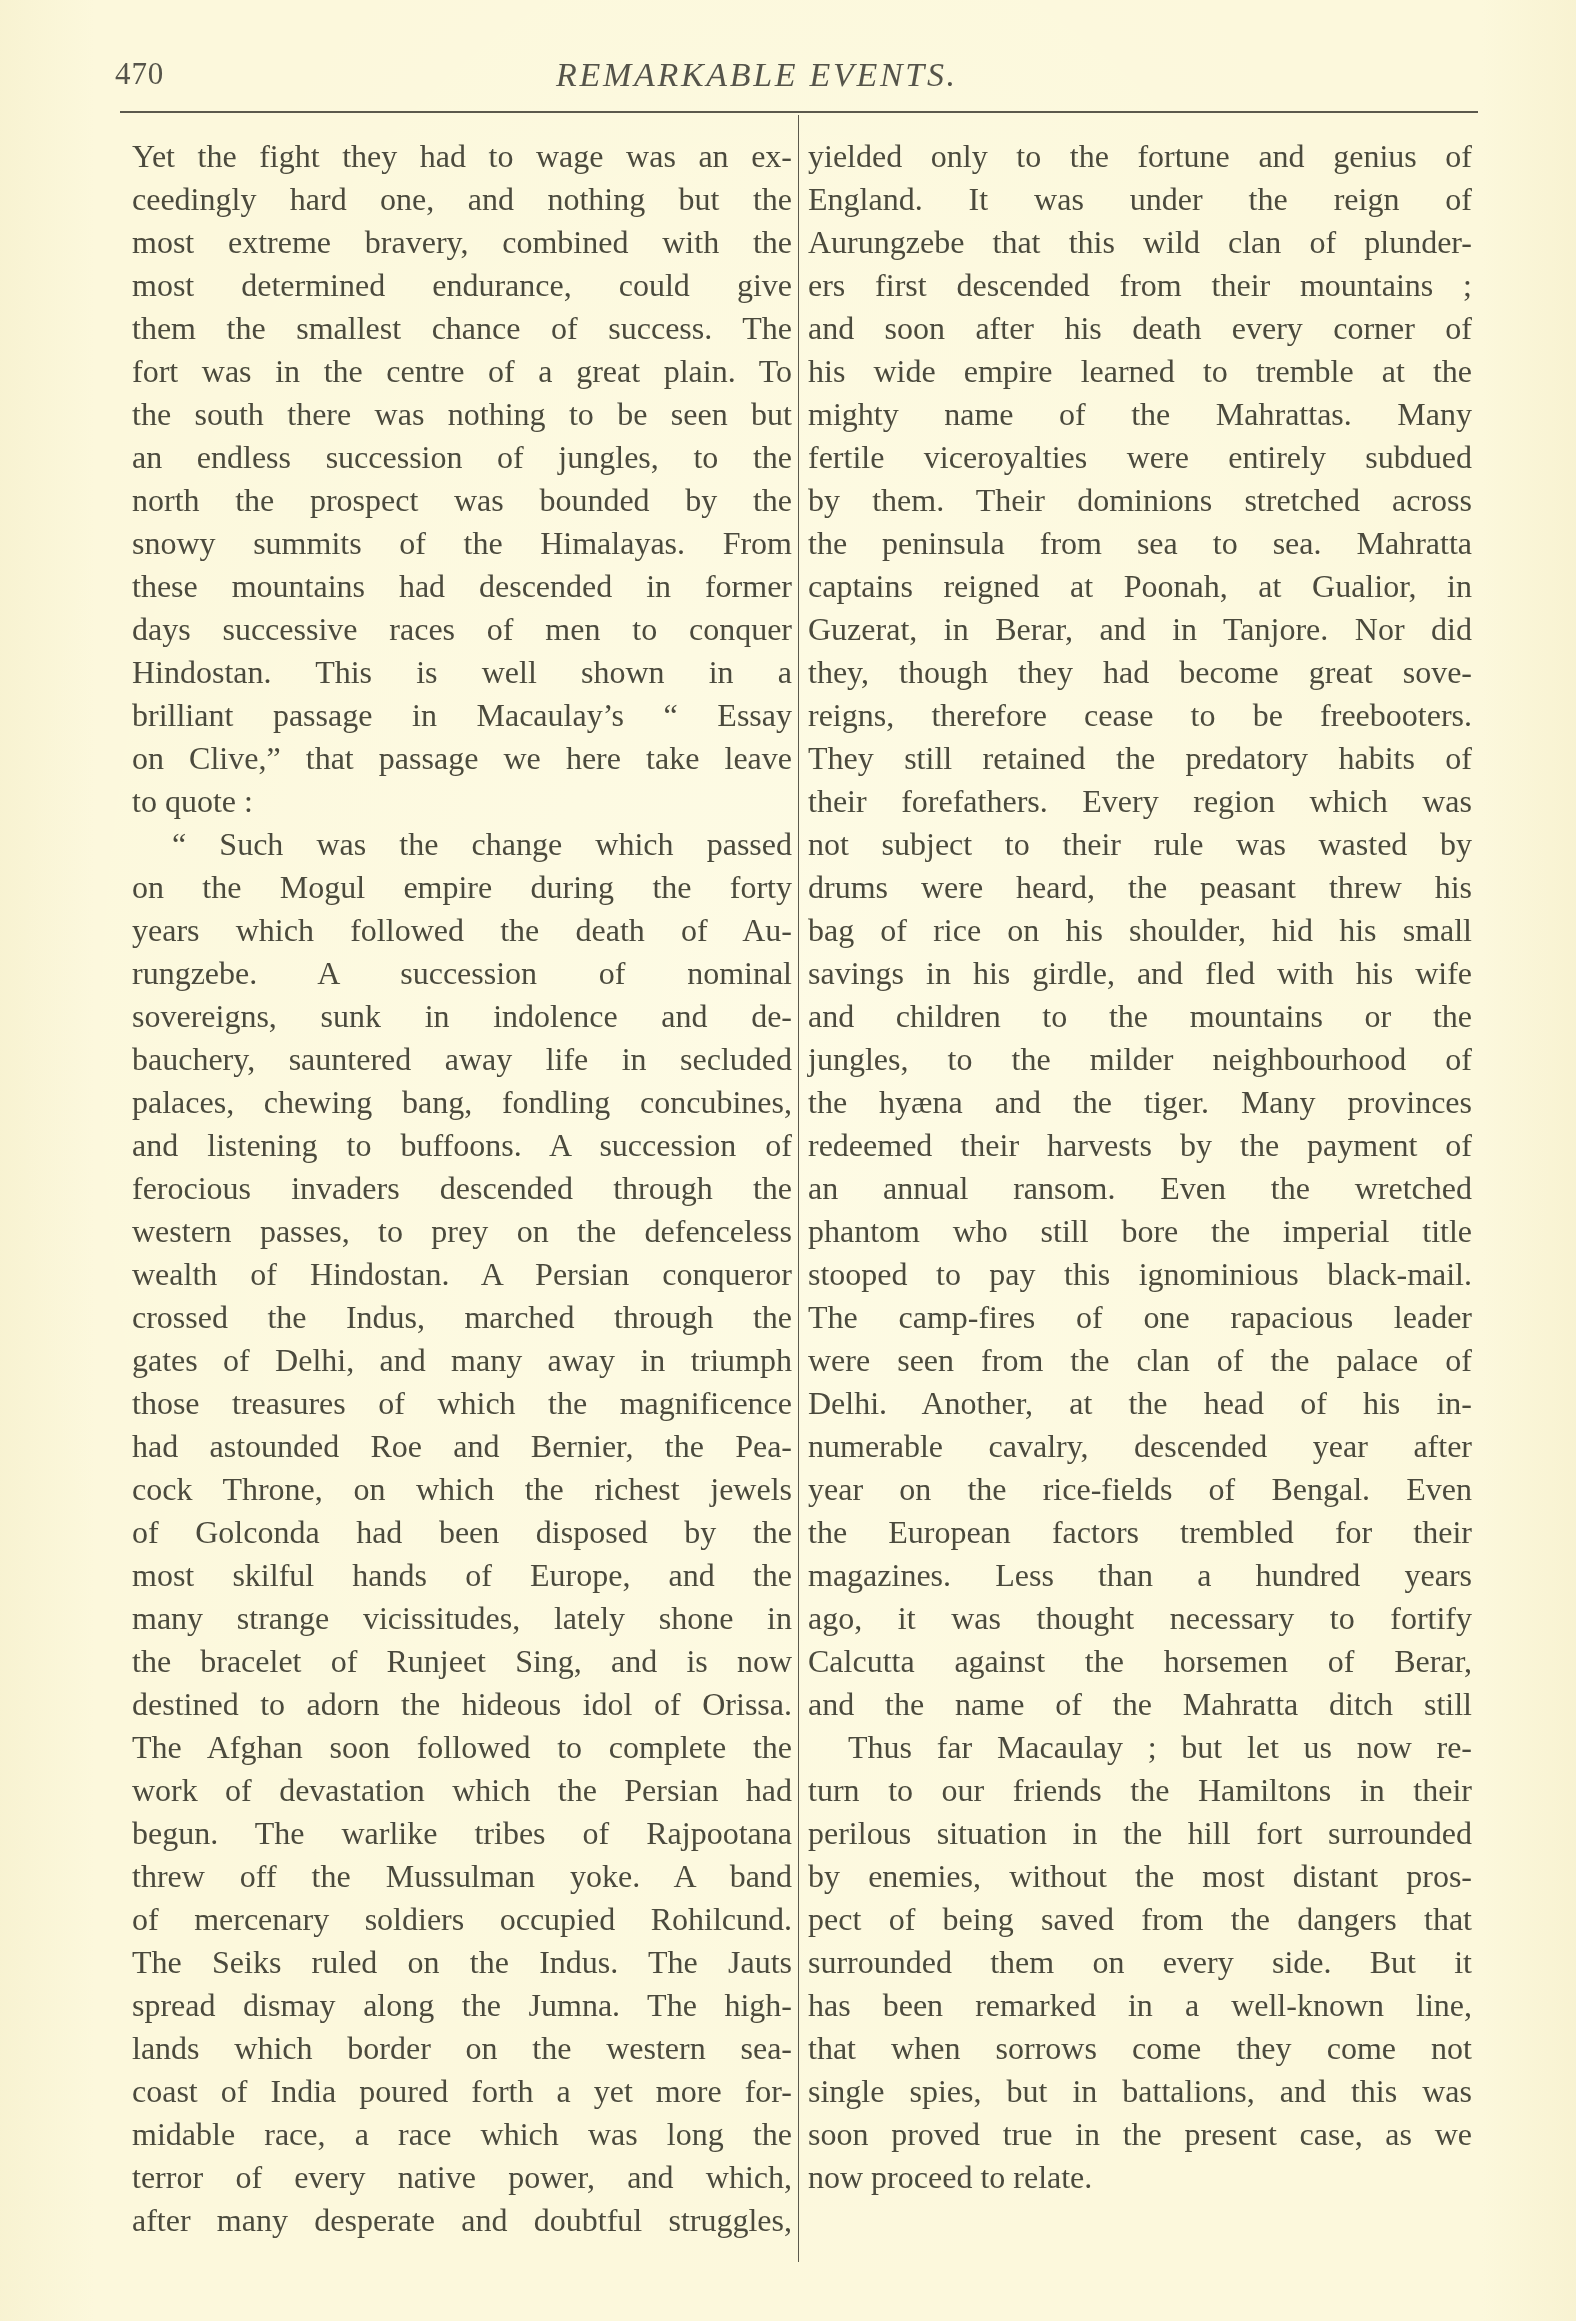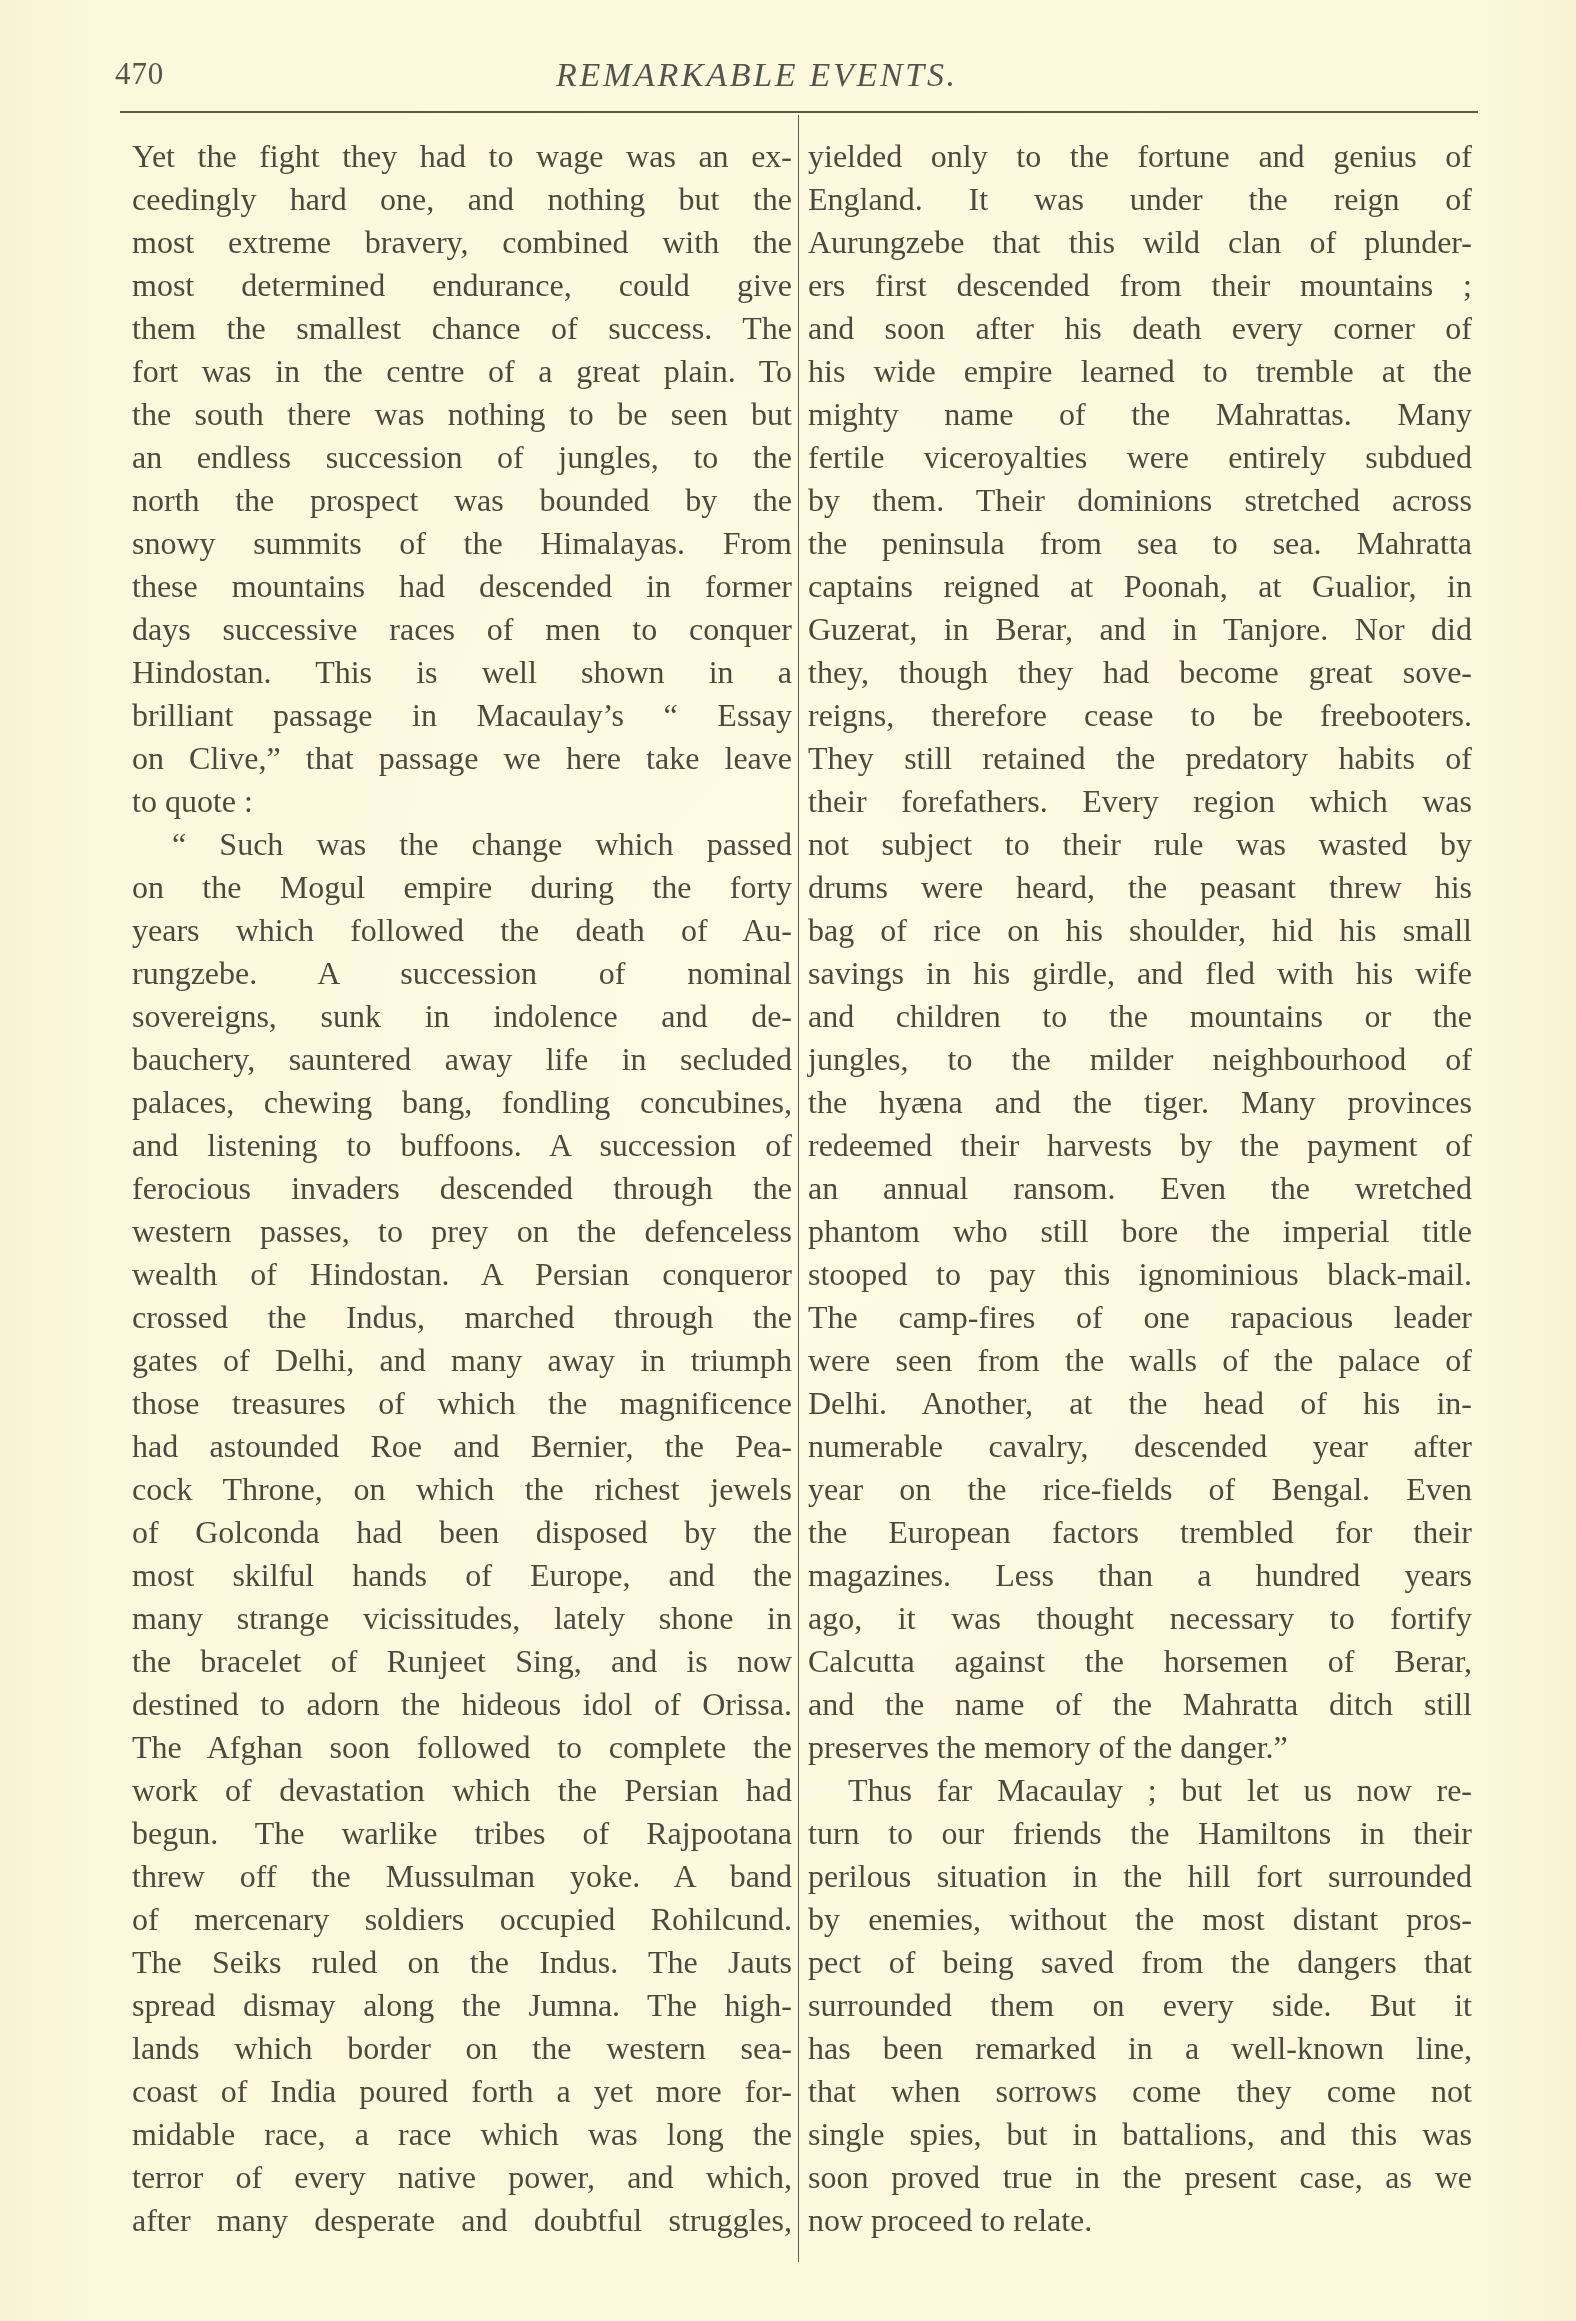--- a/index.html
+++ b/index.html
@@ -158,30 +158,29 @@
     <span class="line">bag of rice on his shoulder, hid his small</span>
     <span class="line">savings in his girdle, and fled with his wife</span>
     <span class="line">and children to the mountains or the</span>
     <span class="line">jungles, to the milder neighbourhood of</span>
     <span class="line">the hyæna and the tiger. Many provinces</span>
     <span class="line">redeemed their harvests by the payment of</span>
     <span class="line">an annual ransom. Even the wretched</span>
     <span class="line">phantom who still bore the imperial title</span>
     <span class="line">stooped to pay this ignominious black-mail.</span>
     <span class="line">The camp-fires of one rapacious leader</span>
-    <span class="line">were seen from the walls of the palace of</span>
+    <span class="line">were seen from the clan of the palace of</span>
     <span class="line">Delhi. Another, at the head of his in-</span>
     <span class="line">numerable cavalry, descended year after</span>
     <span class="line">year on the rice-fields of Bengal. Even</span>
     <span class="line">the European factors trembled for their</span>
     <span class="line">magazines. Less than a hundred years</span>
     <span class="line">ago, it was thought necessary to fortify</span>
     <span class="line">Calcutta against the horsemen of Berar,</span>
     <span class="line">and the name of the Mahratta ditch still</span>
-    <span class="line last">preserves the memory of the danger.”</span>
     <span class="line indent">Thus far Macaulay ; but let us now re-</span>
     <span class="line">turn to our friends the Hamiltons in their</span>
     <span class="line">perilous situation in the hill fort surrounded</span>
     <span class="line">by enemies, without the most distant pros-</span>
     <span class="line">pect of being saved from the dangers that</span>
     <span class="line">surrounded them on every side. But it</span>
     <span class="line">has been remarked in a well-known line,</span>
     <span class="line">that when sorrows come they come not</span>
     <span class="line">single spies, but in battalions, and this was</span>
     <span class="line">soon proved true in the present case, as we</span>

